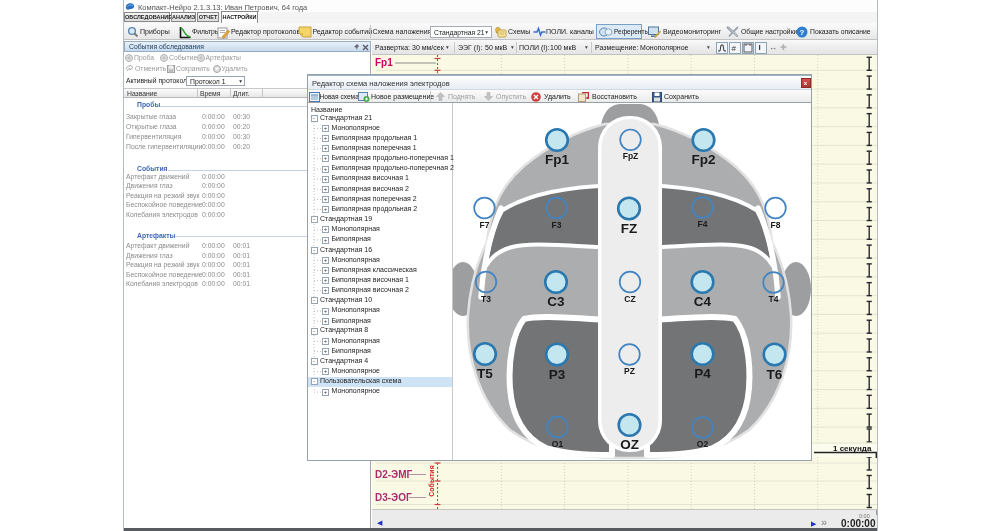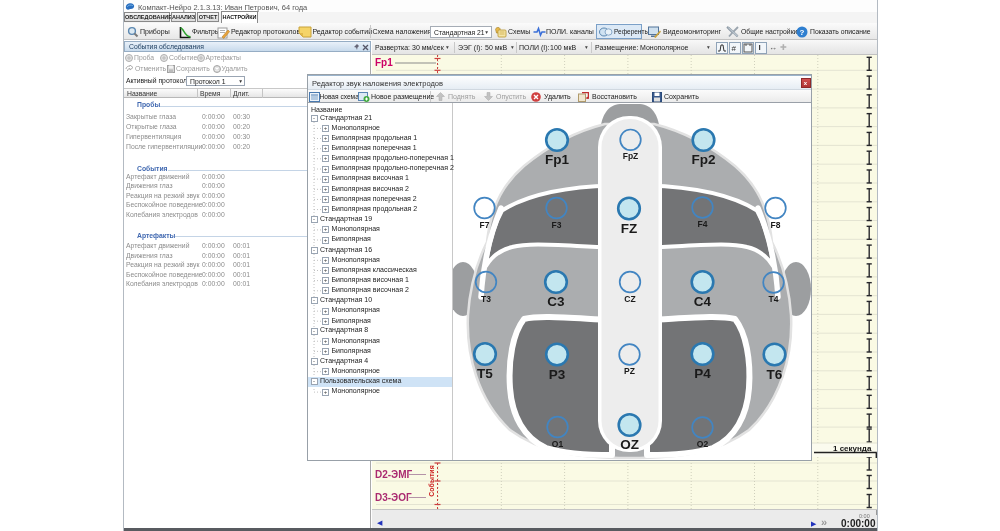--- a/index.html
+++ b/index.html
@@ -380,21 +380,21 @@
   <div class="abs" style="left:811px; top:519.5px; font-size:7px; color:#2233bb;">▶</div>
   <div class="abs" style="left:821px; top:515.5px; font-size:11px; color:#999; font-weight:bold;">»</div>
   <div class="abs" style="left:841px; top:517.5px; font-size:10px; color:#222; font-weight:bold;">0:00:00</div>
 </div>
 <div class="abs" style="left:124px; top:528px; width:753px; height:3px; background:#585b60;"></div>
 
 <div class="abs" id="dialog" style="left:307px; top:74px; width:505px; height:387px; background:#fff; border:1px solid #98a0a8; z-index:10;"></div>
 <div id="dialogbody" class="abs" style="left:0; top:0; width:1000px; height:0; z-index:11;">
 <div class="abs" style="left:308px; top:75px; width:503px; height:15px; background:linear-gradient(#ffffff,#e6edf4); border-bottom:1px solid #d0d8e0;"></div>
 <div class="abs" style="left:308px; top:74.5px; width:503px; height:1px; background:#9ab4cc;"></div>
-<div class="abs" style="left:312px; top:78.5px; font-size:7.5px; color:#333;">Редактор звук наложения электродов</div>
+<div class="abs" style="left:312px; top:78.5px; font-size:7.5px; color:#333;">Редактор схема наложения электродов</div>
 <div class="abs" style="left:800.5px; top:78px; width:10px; height:10px; background:linear-gradient(#d05050,#b03434); border:1px solid #8e2a2a; color:#fff; font-size:6px; font-weight:bold; text-align:center; line-height:9px;">x</div>
 <div class="abs" style="left:308px; top:90px; width:503px; height:13px; background:linear-gradient(#fbfbfb,#ebebeb); border-bottom:1px solid #9aa0a8;"></div>
 <svg class="abs" style="left:309px; top:91.5px;" width="11" height="10">
       <rect x="0.5" y="0.5" width="10" height="9" fill="#eef4fa" stroke="#4a7ab0"></rect>
       <line x1="2" y1="3" x2="9" y2="3" stroke="#4a7ab0"></line>
       <line x1="2" y1="5" x2="9" y2="5" stroke="#7aa0c8"></line>
       <line x1="2" y1="7" x2="9" y2="7" stroke="#7aa0c8"></line>
     </svg>
 <div class="abs" style="left:319.5px; top:93px; font-size:6.6px; color:#1a1a1a;">Новая схема</div>
 <svg class="abs" style="left:358px; top:91.5px;" width="12" height="10">

